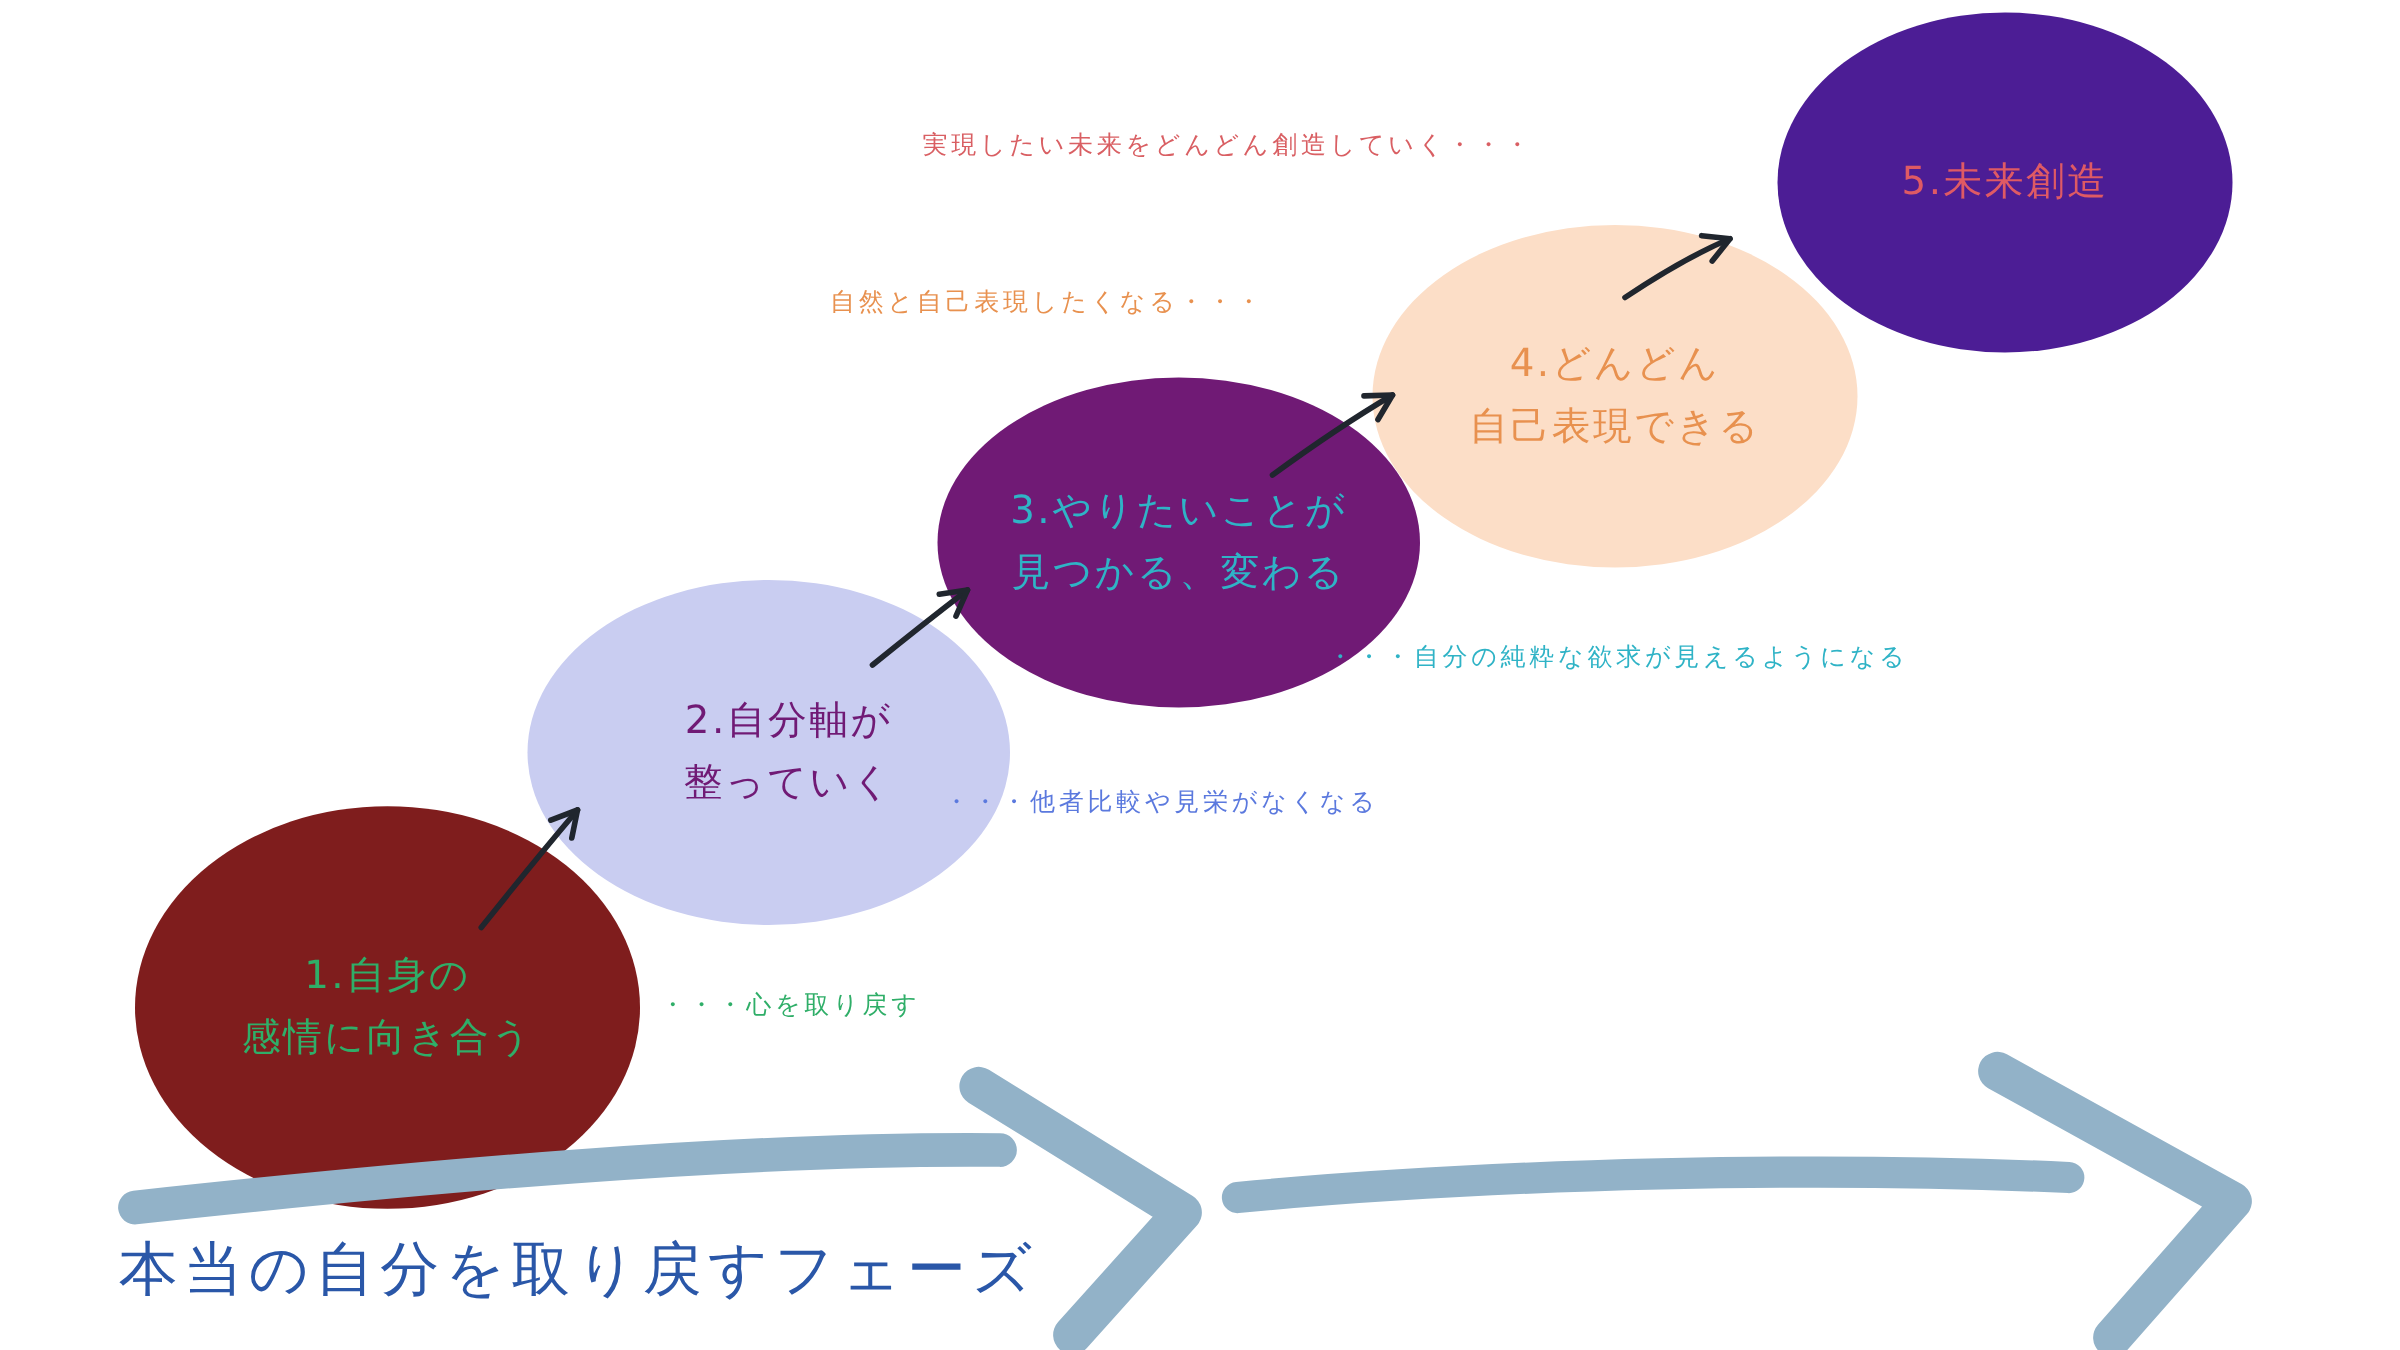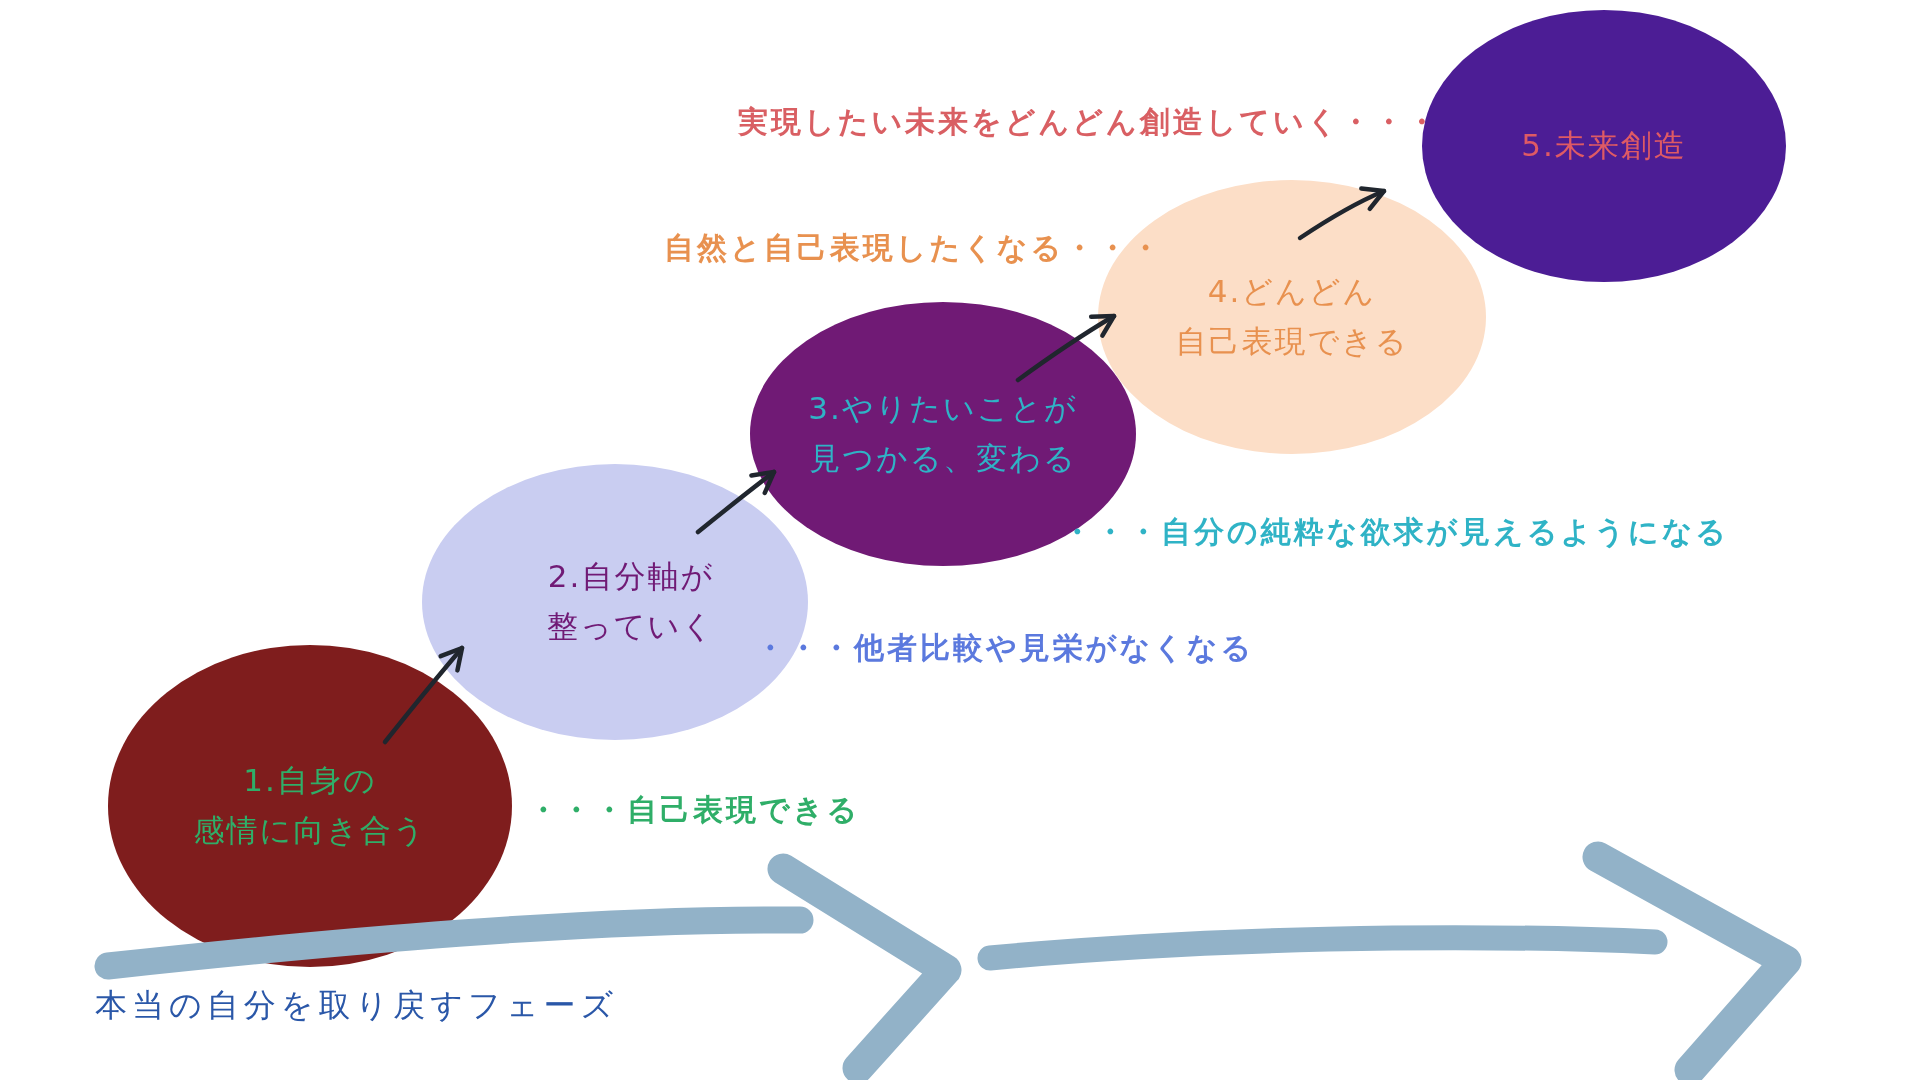--- a/index.html
+++ b/index.html
@@ -38,33 +38,33 @@
   .e2 { left: 422px;  top: 464px; width: 386px; height: 276px; background: #c9cdf1; }
   .e2 .elabel { color: #701a75; margin-left: 32px; }
   .e3 { left: 750px;  top: 302px; width: 386px; height: 264px; background: #701a75; }
   .e3 .elabel { color: #2fb3c6; }
   .e4 { left: 1098px; top: 180px; width: 388px; height: 274px; background: #fcdec7; }
   .e4 .elabel { color: #e8914f; }
   .e5 { left: 1422px; top: 10px;  width: 364px; height: 272px; background: #4c1d95; }
   .e5 .elabel { color: #df5a64; }
   .annot {
     position: absolute;
-    font-size: 30px;
+    font-size: 20px;
     letter-spacing: 3px;
     white-space: nowrap;
-    font-weight: 700;
+    font-weight: 400;
   }
   .a1 { left: 528px;  top: 790px;  color: #2fae68; }
   .a2 { left: 755px;  top: 628px;  color: #5b79de; }
   .a3 { left: 1062px; top: 512px;  color: #2fb3c6; }
   .a4 { left: 664px;  top: 228px;  color: #e8914f; }
   .a5 { left: 738px;  top: 102px;  color: #d95f63; }
   .phase-label {
     position: absolute;
-    font-size: 32px;
+    font-size: 47px;
     letter-spacing: 5px;
     color: #2a57a8;
     white-space: nowrap;
     font-weight: 500;
   }
   .pl-left  { left: 95px;   top: 984px; }
   .pl-right { left: 1148px; top: 974px; }
 </style>
 </head>
 <body>
@@ -94,21 +94,21 @@
       <span>4.どんどん</span>
       <span>自己表現できる</span>
     </div>
   </div>
   <div class="ellipse e5">
     <div class="elabel">
       <span>5.未来創造</span>
     </div>
   </div>
 
-  <div class="annot a1">・・・自己表現できる</div>
+  <div class="annot a1">・・・心を取り戻す</div>
   <div class="annot a2">・・・他者比較や見栄がなくなる</div>
   <div class="annot a3">・・・自分の純粋な欲求が見えるようになる</div>
   <div class="annot a4">自然と自己表現したくなる・・・</div>
   <div class="annot a5">実現したい未来をどんどん創造していく・・・</div>
 
   <svg class="layer" viewBox="0 0 1920 1080">
     <defs>
       <marker id="vhead" markerUnits="userSpaceOnUse" markerWidth="30" markerHeight="30" refX="23" refY="14" orient="auto">
         <path d="M3,3 L23,14 L3,25" fill="none" stroke="#20262e" stroke-width="4.5" stroke-linecap="round" stroke-linejoin="round"></path>
       </marker>

